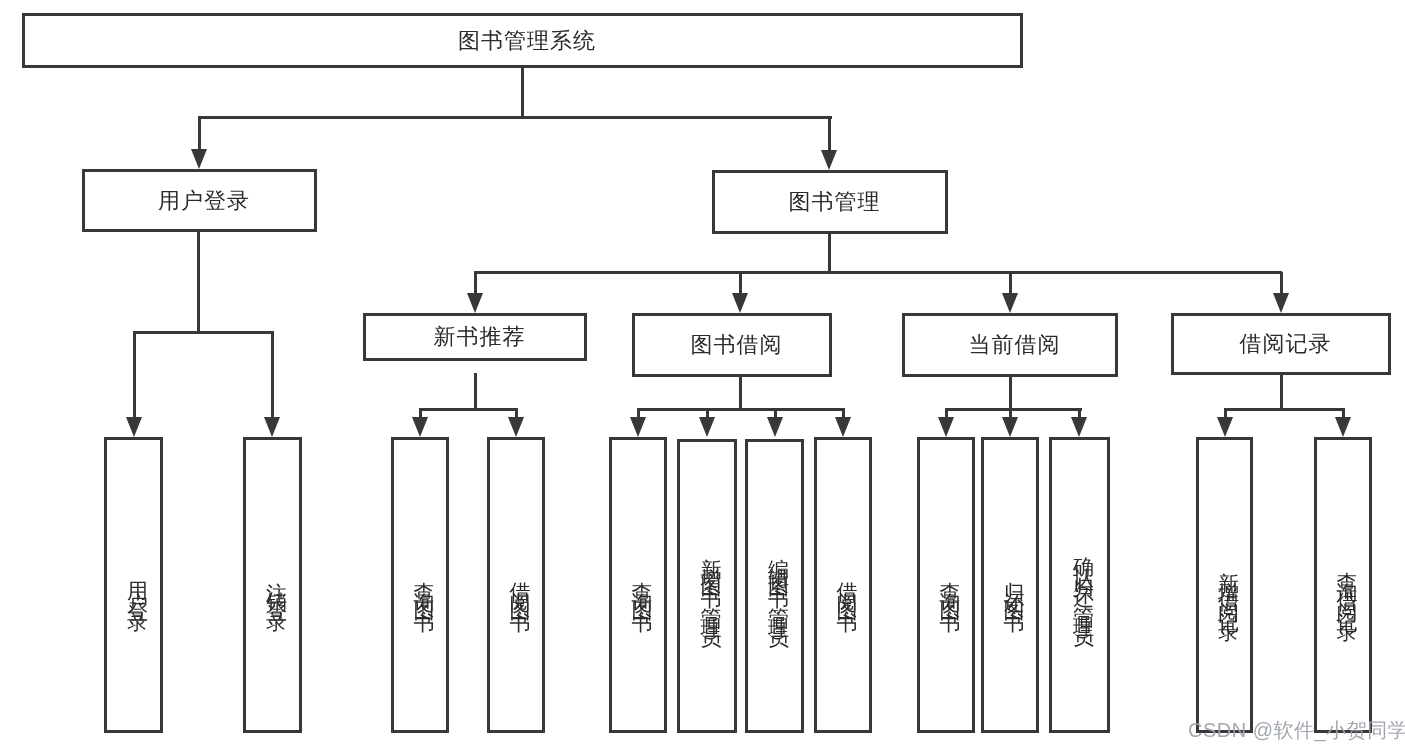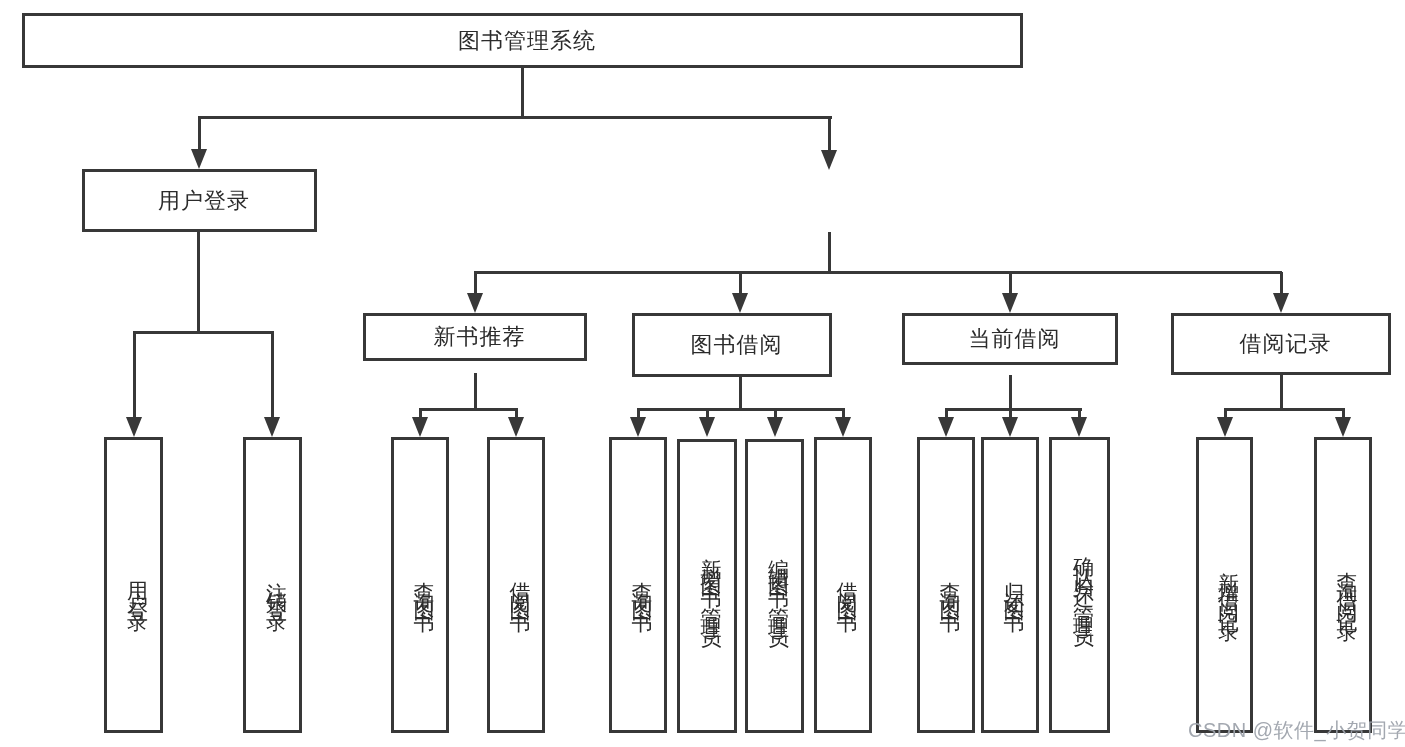--- a/index.html
+++ b/index.html
@@ -88,28 +88,31 @@
   <div class="vl" style="left:1342px;top:410px;height:10px;"></div>
   <div class="ah" style="left:1335px;top:417px;"></div>
 
   <div class="box" style="left:22px;top:13px;width:1001px;height:55px;">
     <span>图书管理系统</span>
   </div>
 
   <div class="box" style="left:82px;top:169px;width:235px;height:63px;">
     <span>用户登录</span>
   </div>
+  <div class="box" style="left:712px;top:170px;width:236px;height:64px;">
+    <span>图书管理</span>
+  </div>
 
   <div class="box" style="left:363px;top:313px;width:224px;height:48px;">
     <span>新书推荐</span>
   </div>
   <div class="box" style="left:632px;top:313px;width:200px;height:64px;">
     <span>图书借阅</span>
   </div>
-  <div class="box" style="left:902px;top:313px;width:216px;height:52px;">
+  <div class="box" style="left:902px;top:313px;width:216px;height:64px;">
     <span>当前借阅</span>
   </div>
   <div class="box" style="left:1171px;top:313px;width:220px;height:62px;">
     <span>借阅记录</span>
   </div>
 
   <div class="box vbox" style="left:104px;top:437px;width:59px;height:296px;">
     <span>用户登录</span>
   </div>
   <div class="box vbox" style="left:243px;top:437px;width:59px;height:296px;">

